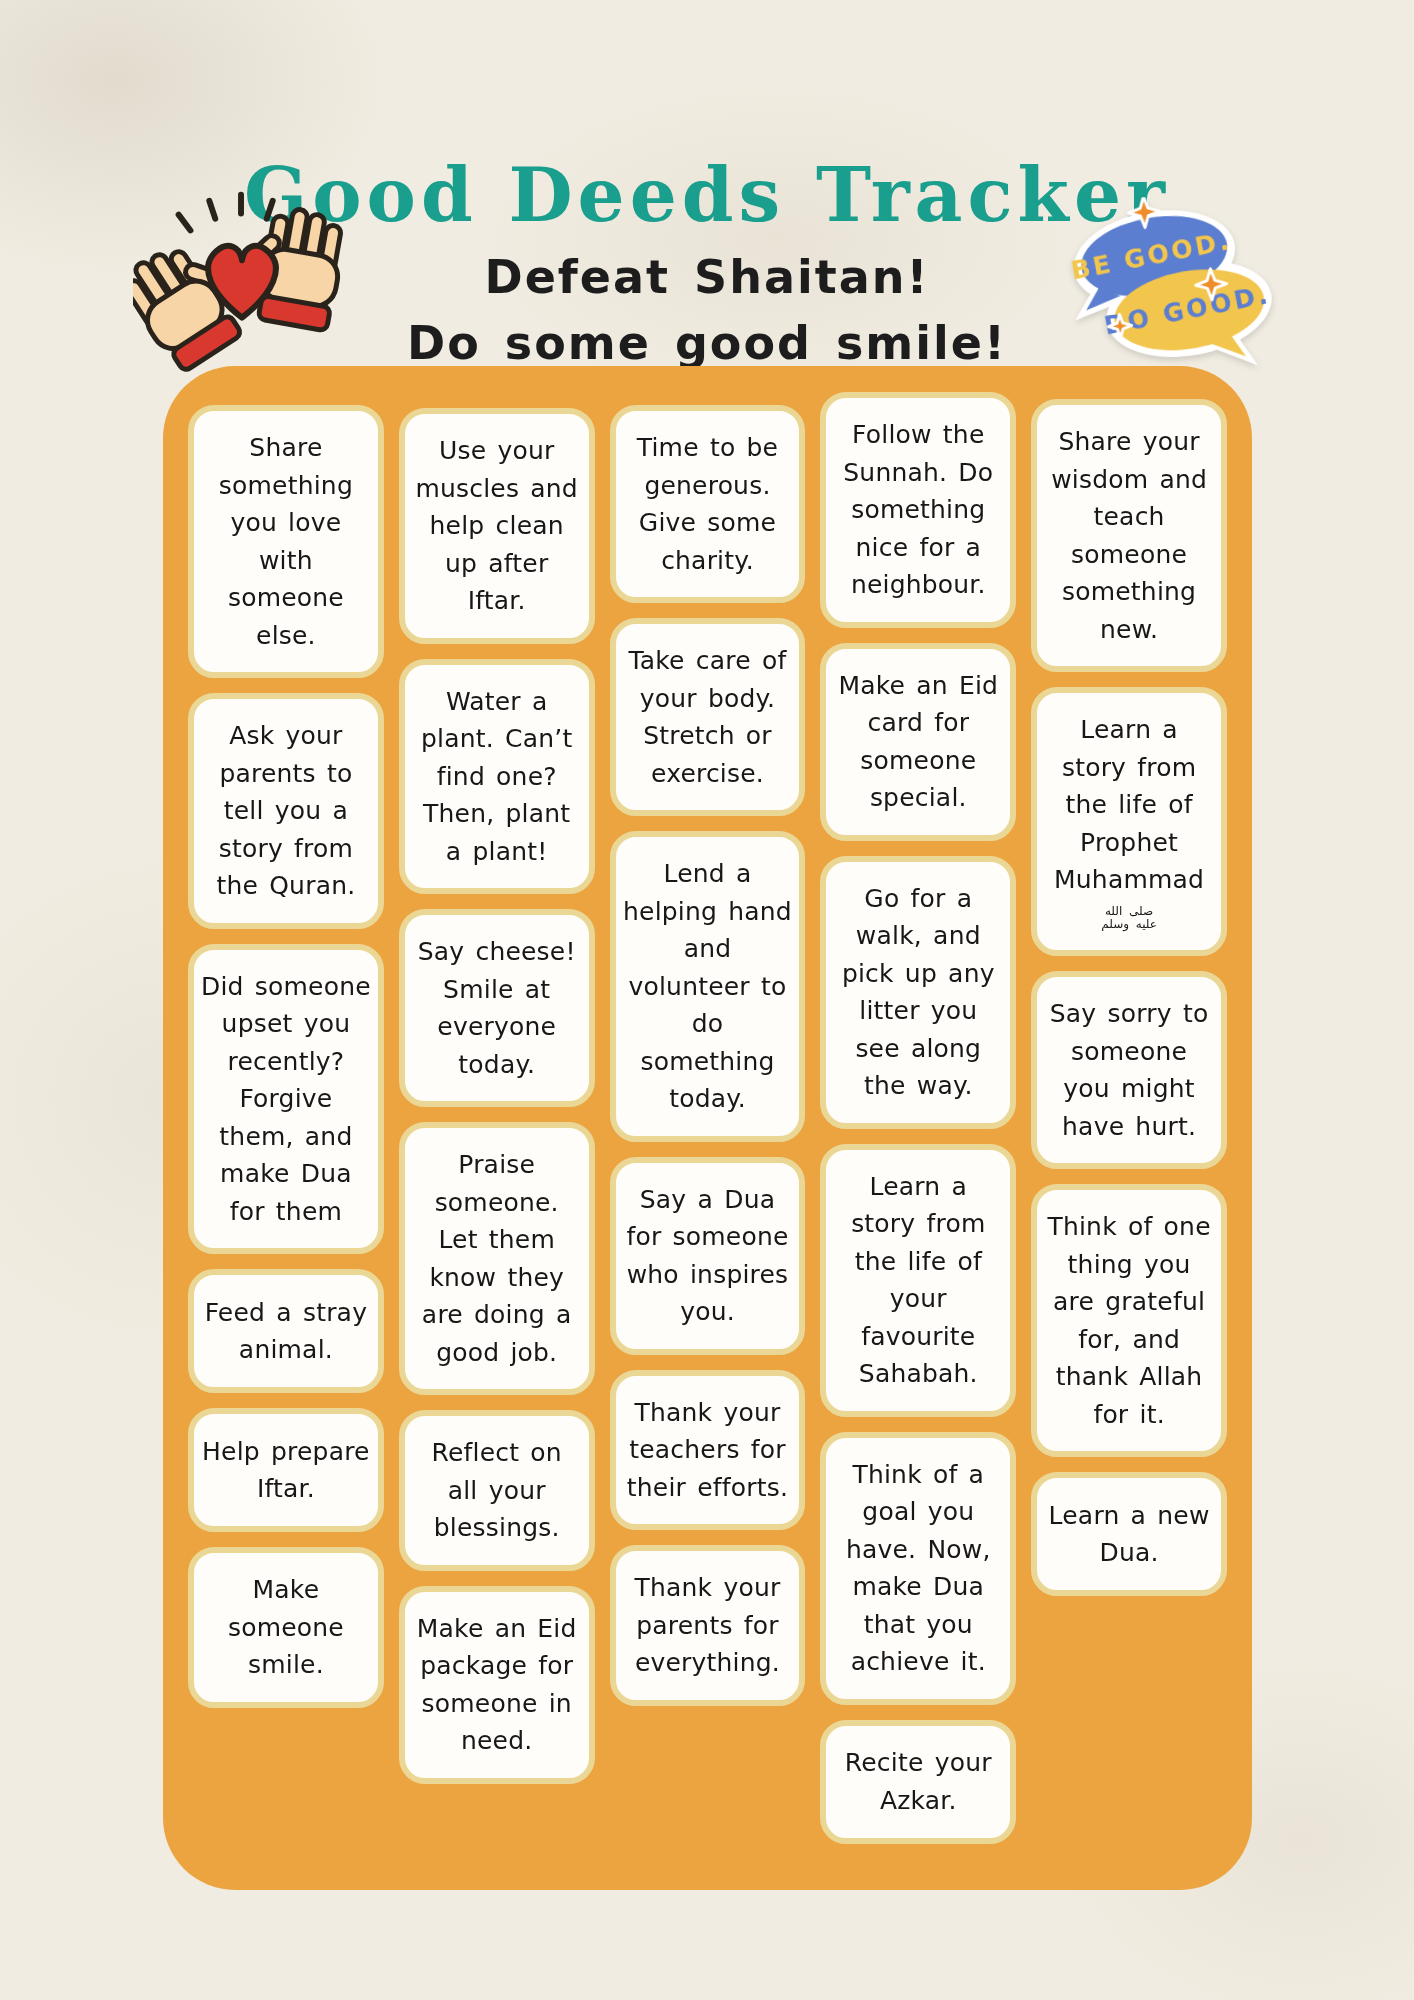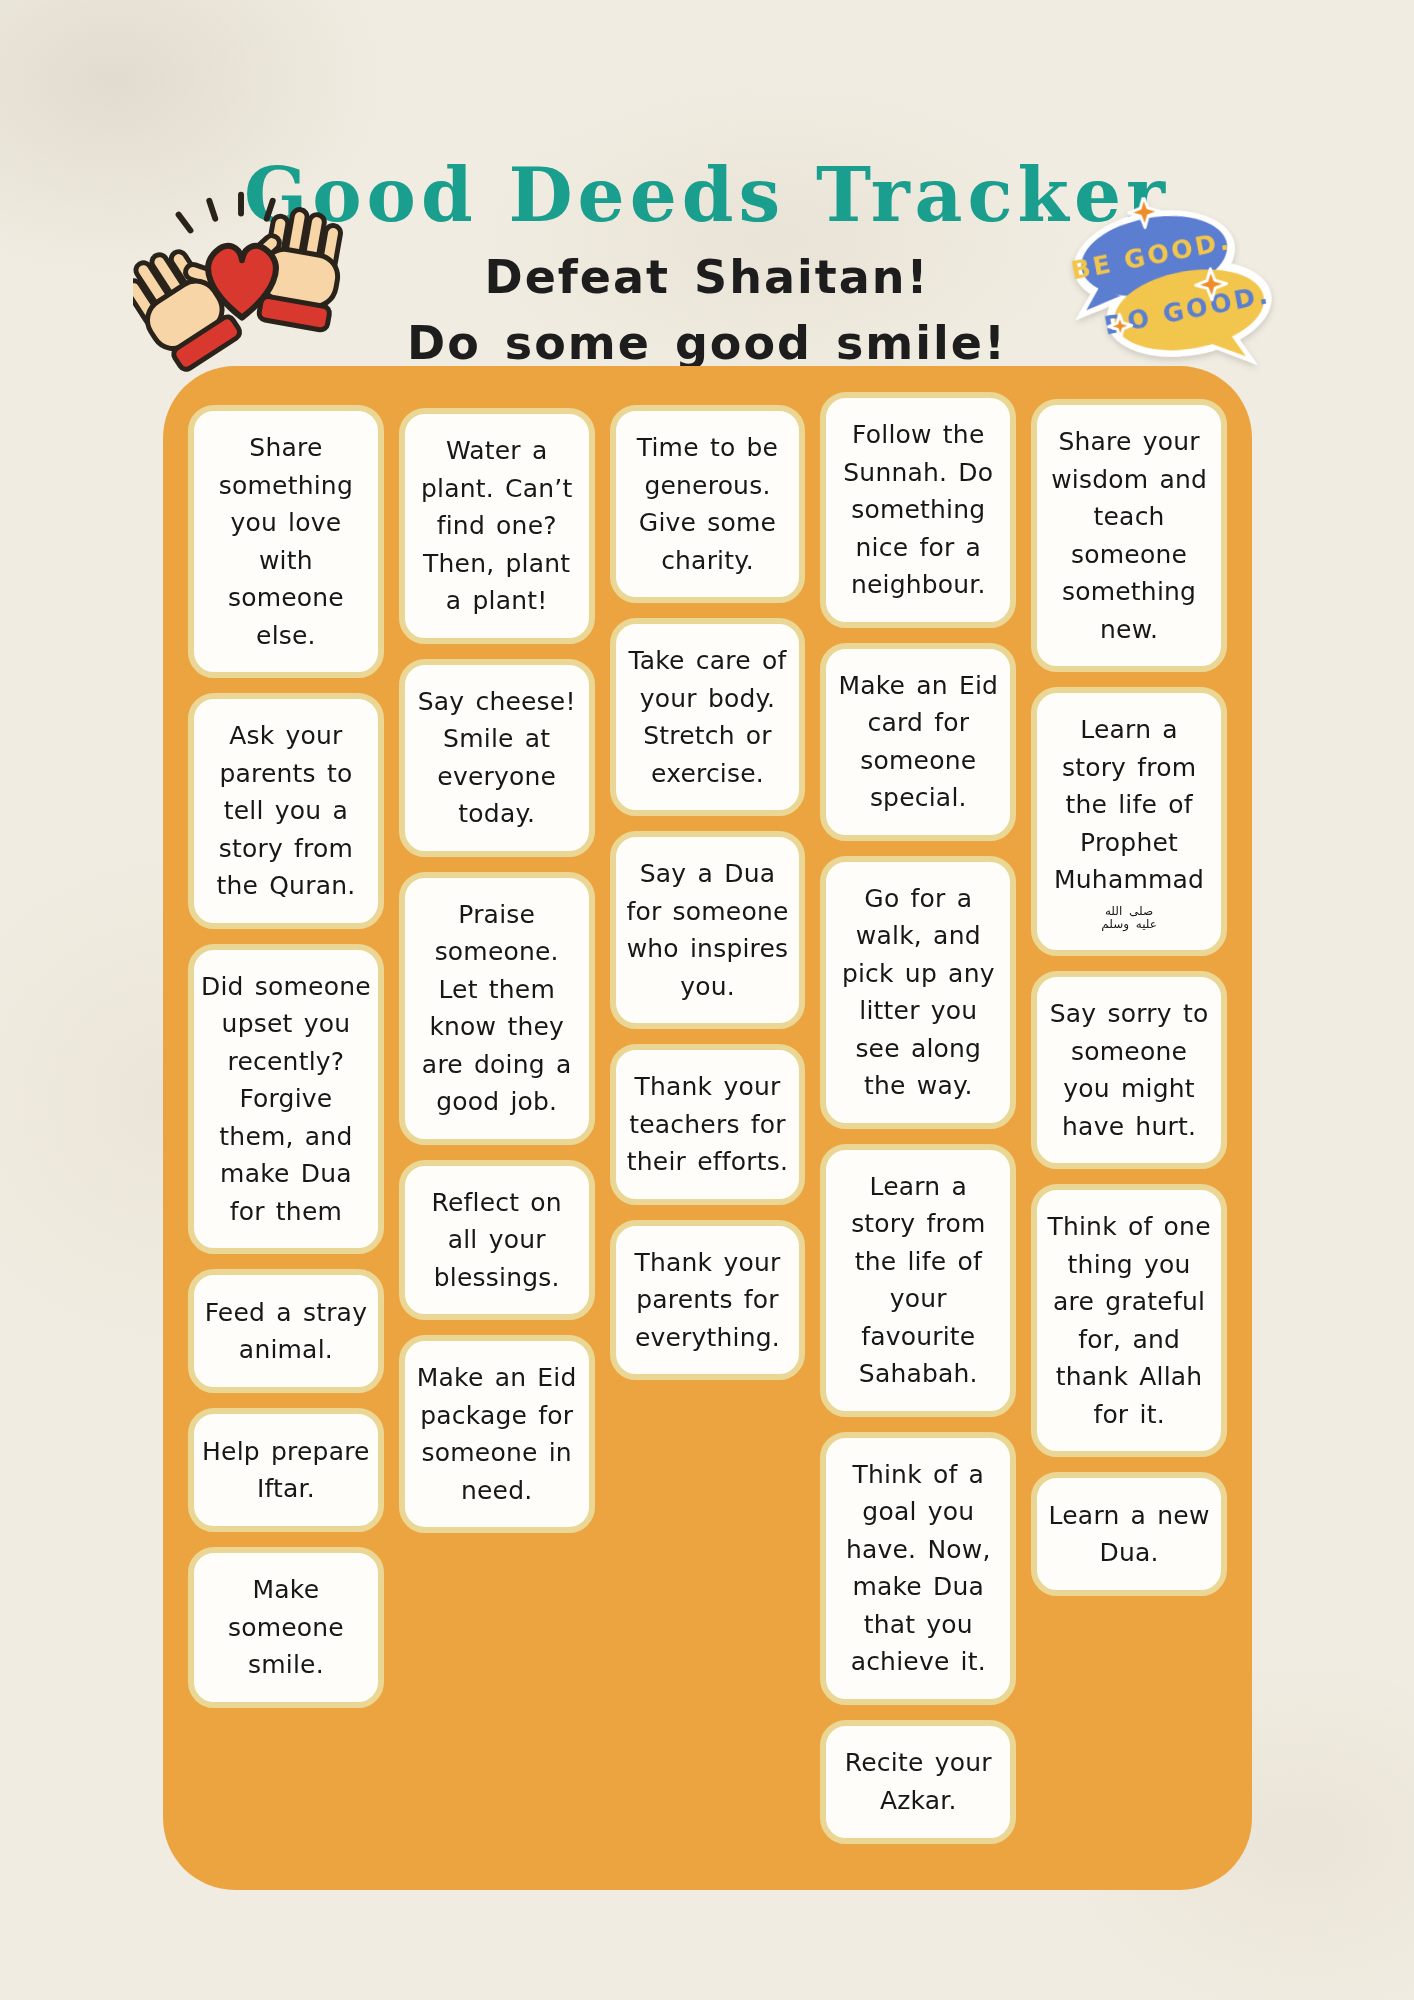--- a/index.html
+++ b/index.html
@@ -171,29 +171,31 @@
 <div class="board">
   <div class="deed-col">
     <div class="card">Share something you love with someone else.</div>
     <div class="card">Ask your parents to tell you a story from the Quran.</div>
     <div class="card">Did someone upset you recently? Forgive them, and make Dua for them</div>
     <div class="card">Feed a stray animal.</div>
     <div class="card">Help prepare Iftar.</div>
     <div class="card">Make someone smile.</div>
   </div>
   <div class="deed-col">
+    <div class="card">Use your muscles and help clean up after Iftar.</div>
     <div class="card">Water a plant. Can’t find one? Then, plant a plant!</div>
     <div class="card">Say cheese! Smile at everyone today.</div>
     <div class="card">Praise someone. Let them know they are doing a good job.</div>
     <div class="card">Reflect on all your blessings.</div>
     <div class="card">Make an Eid package for someone in need.</div>
   </div>
   <div class="deed-col">
     <div class="card">Time to be generous. Give some charity.</div>
     <div class="card">Take care of your body. Stretch or exercise.</div>
+    <div class="card">Lend a helping hand and volunteer to do something today.</div>
     <div class="card">Say a Dua for someone who inspires you.</div>
     <div class="card">Thank your teachers for their efforts.</div>
     <div class="card">Thank your parents for everything.</div>
   </div>
   <div class="deed-col">
     <div class="card">Follow the Sunnah. Do something nice for a neighbour.</div>
     <div class="card">Make an Eid card for someone special.</div>
     <div class="card">Go for a walk, and pick up any litter you see along the way.</div>
     <div class="card">Learn a story from the life of your favourite Sahabah.</div>
     <div class="card">Think of a goal you have. Now, make Dua that you achieve it.</div>

